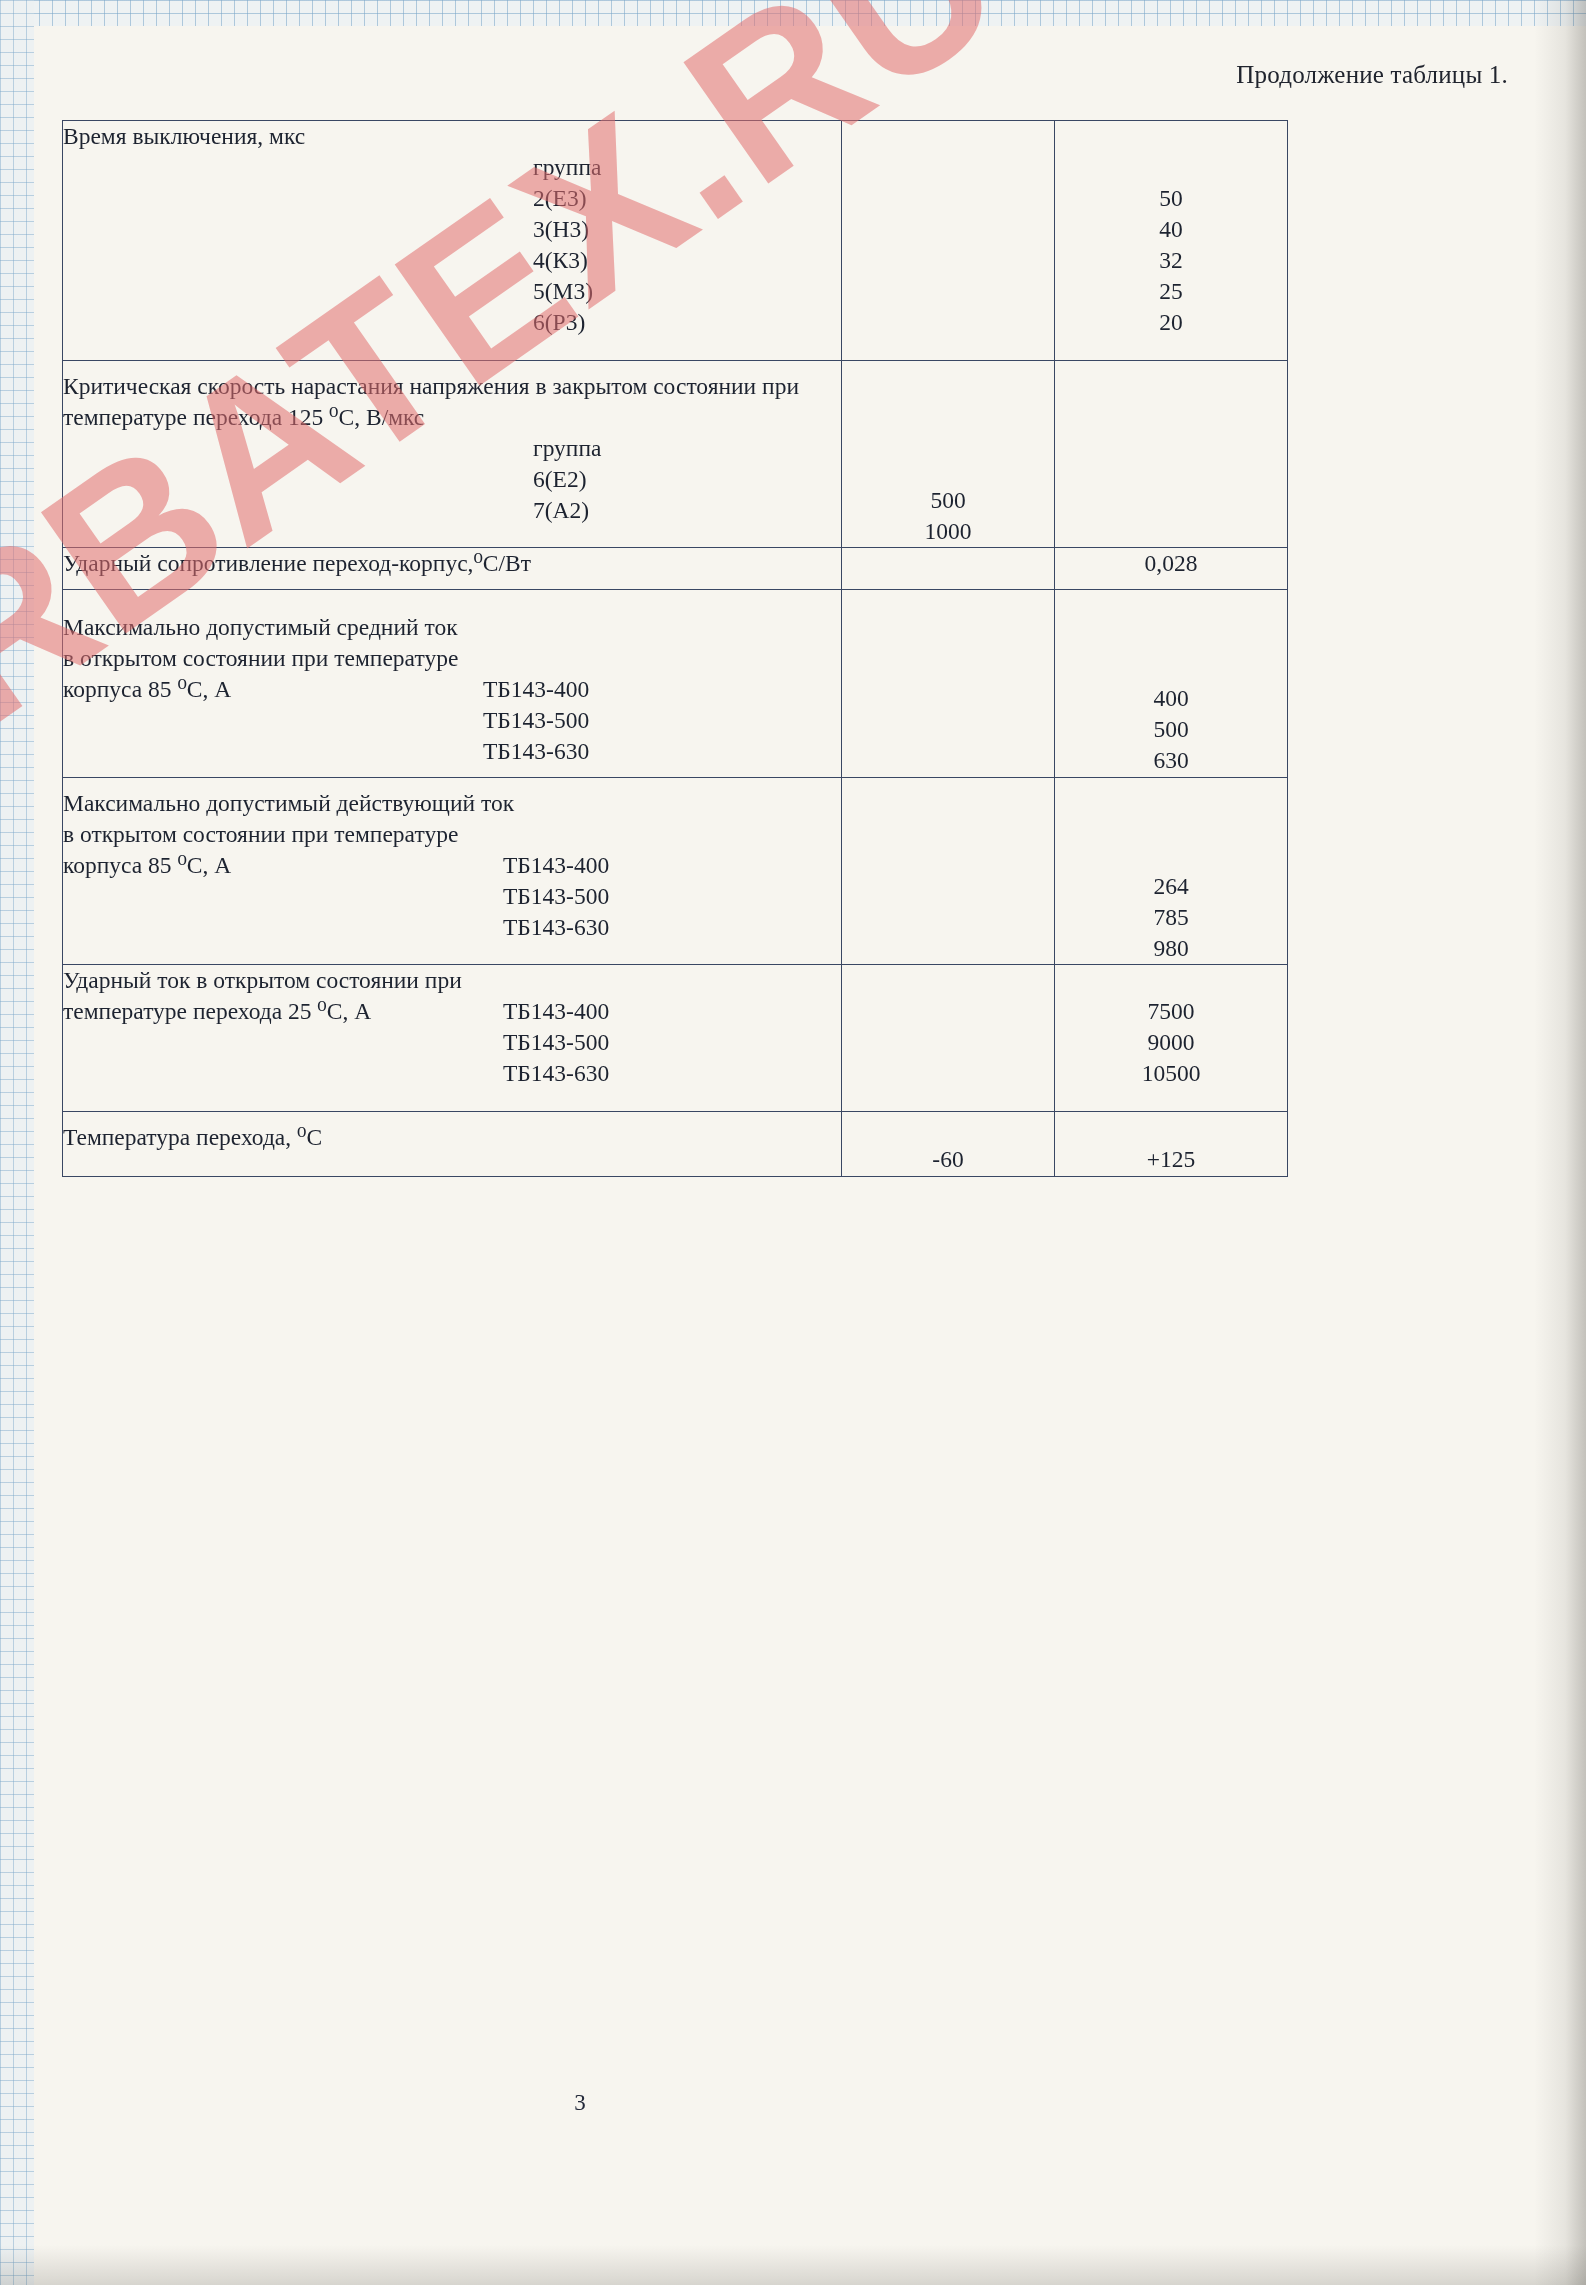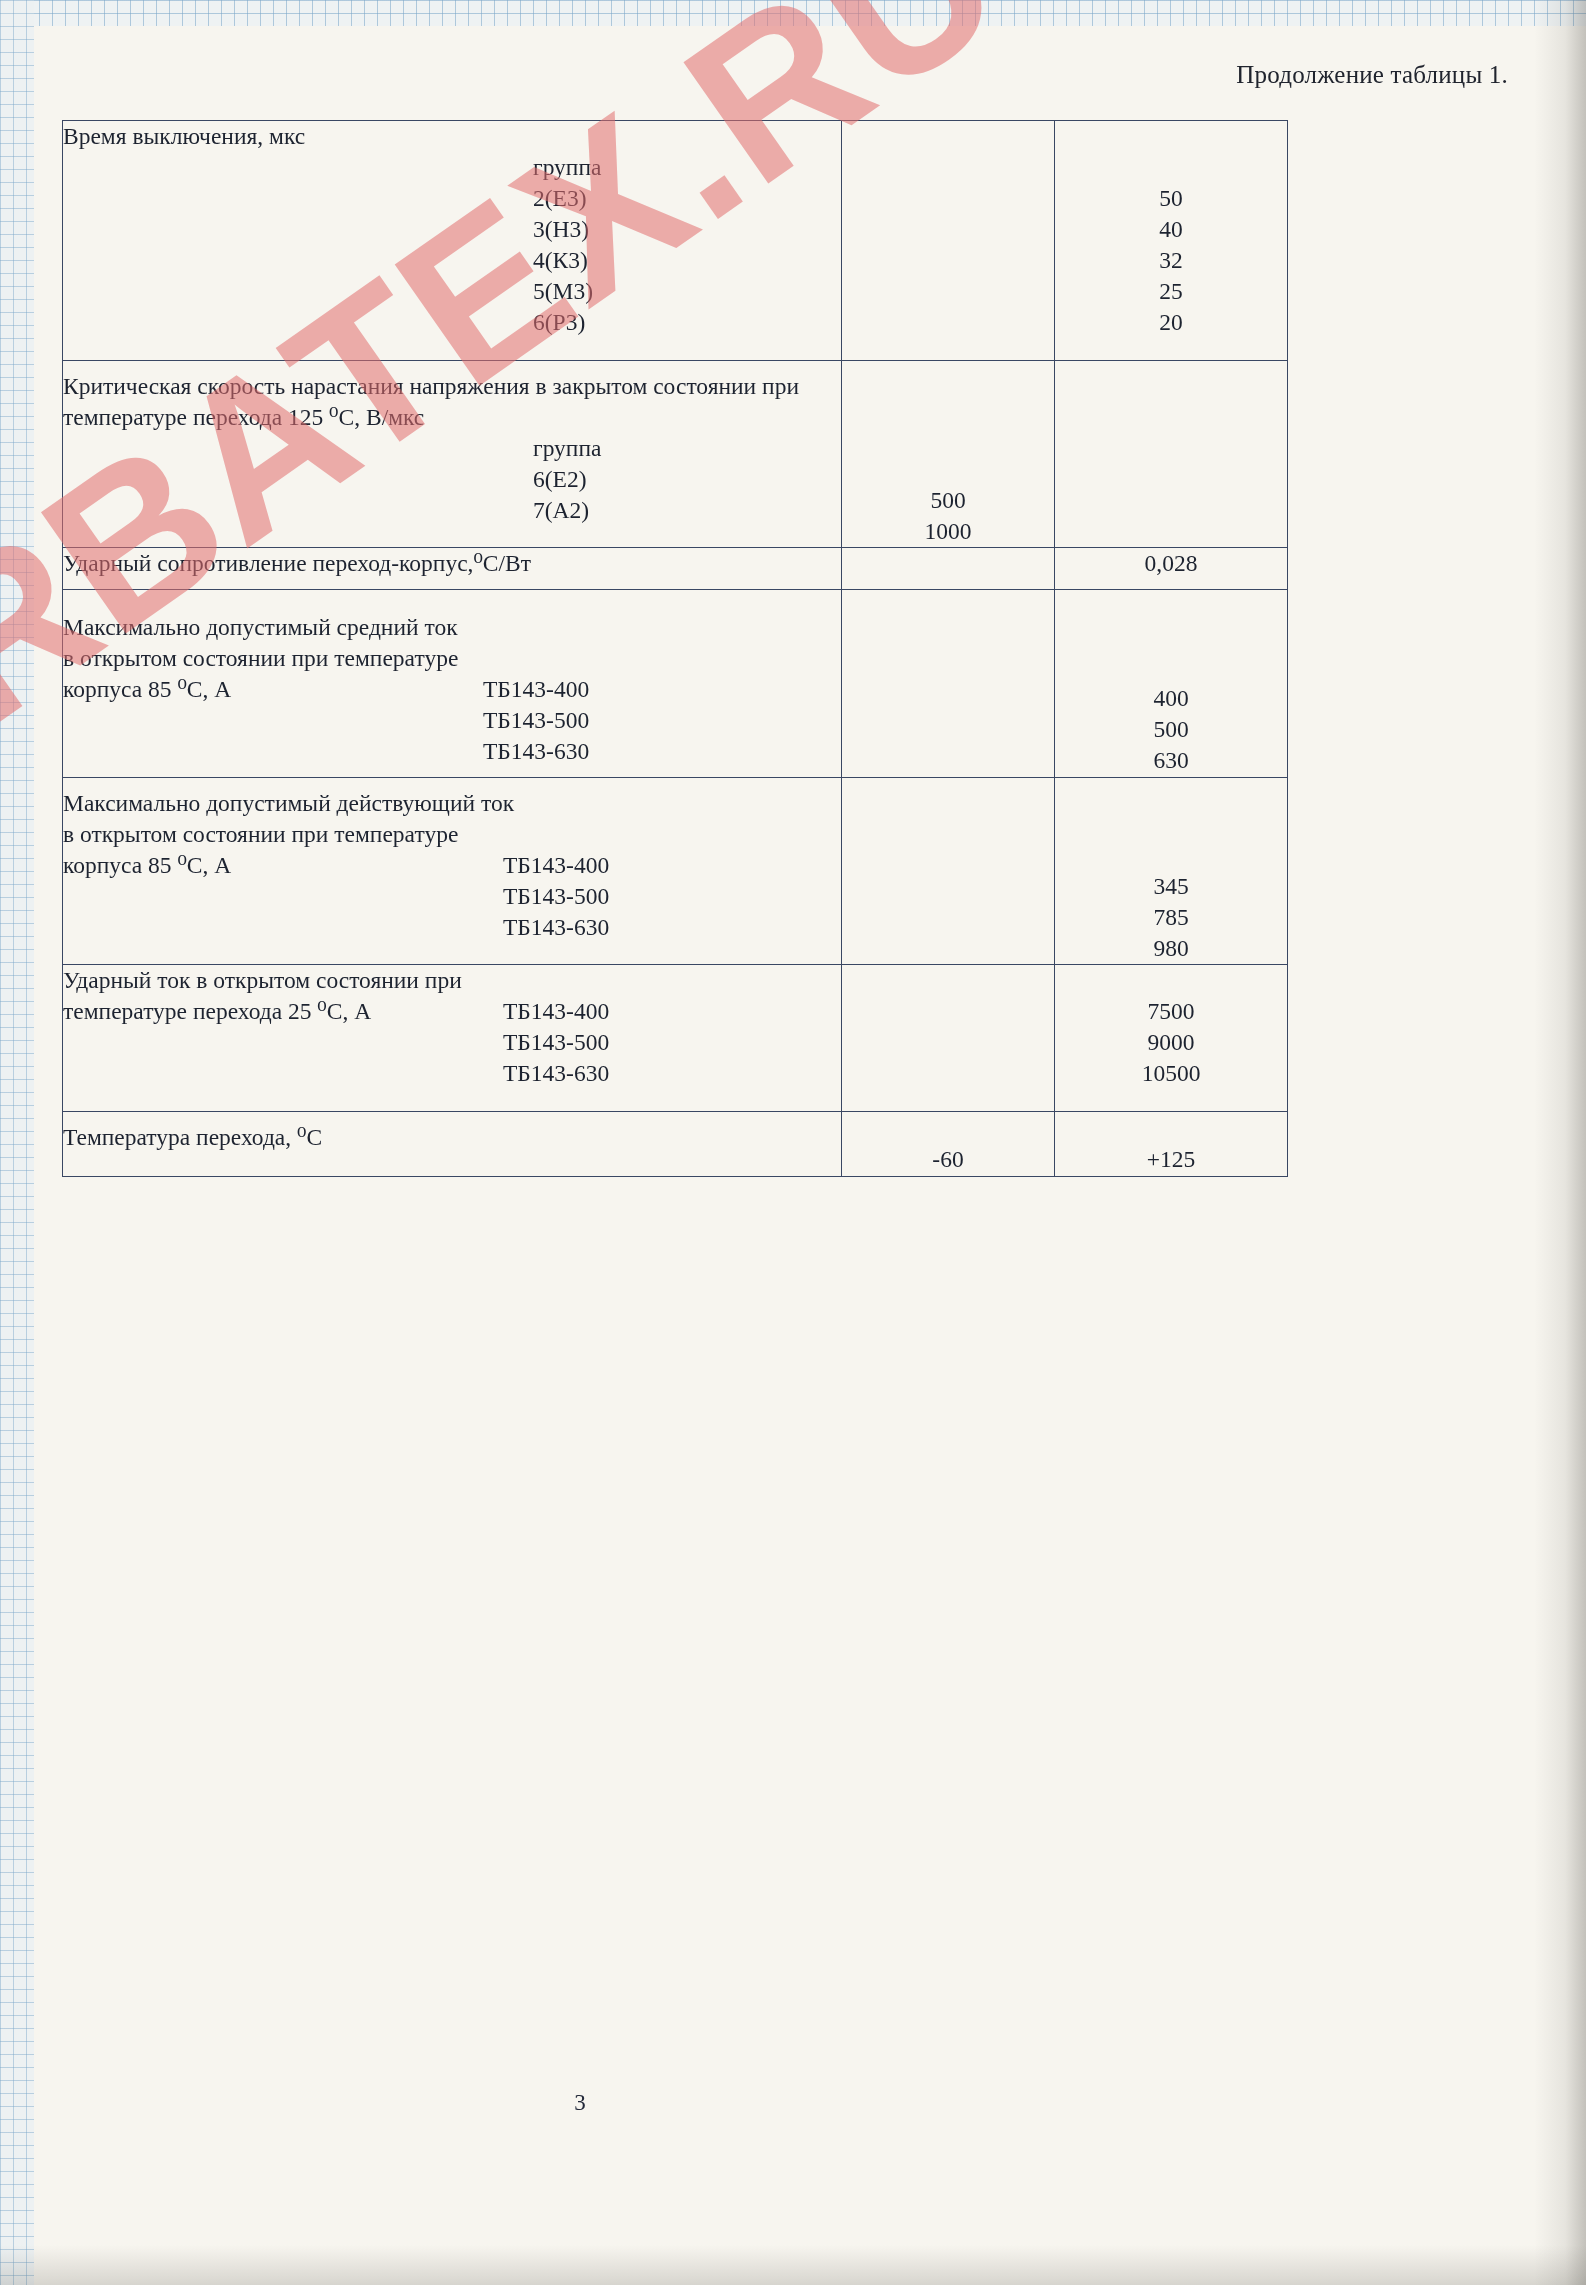--- a/index.html
+++ b/index.html
@@ -229,21 +229,21 @@
           <span class="indent-code2" style="margin-top:-31px">ТБ143-400</span>
           <span class="indent-code2">ТБ143-500</span>
           <span class="indent-code2">ТБ143-630</span>
         </td>
         <td class="c-min"></td>
         <td class="c-max">
           <span class="vals">
             <span class="v" style="visibility:hidden">x</span>
             <span class="v" style="visibility:hidden">x</span>
             <span class="v" style="visibility:hidden">x</span>
-            <span class="v">345</span>
+            <span class="v">264</span>
             <span class="v">785</span>
             <span class="v">980</span>
           </span>
         </td>
       </tr>
 
       <tr>
         <td class="c-param">
           <span class="param-title">Ударный ток в открытом состоянии при
 температуре перехода 25 ⁰С, А</span>

